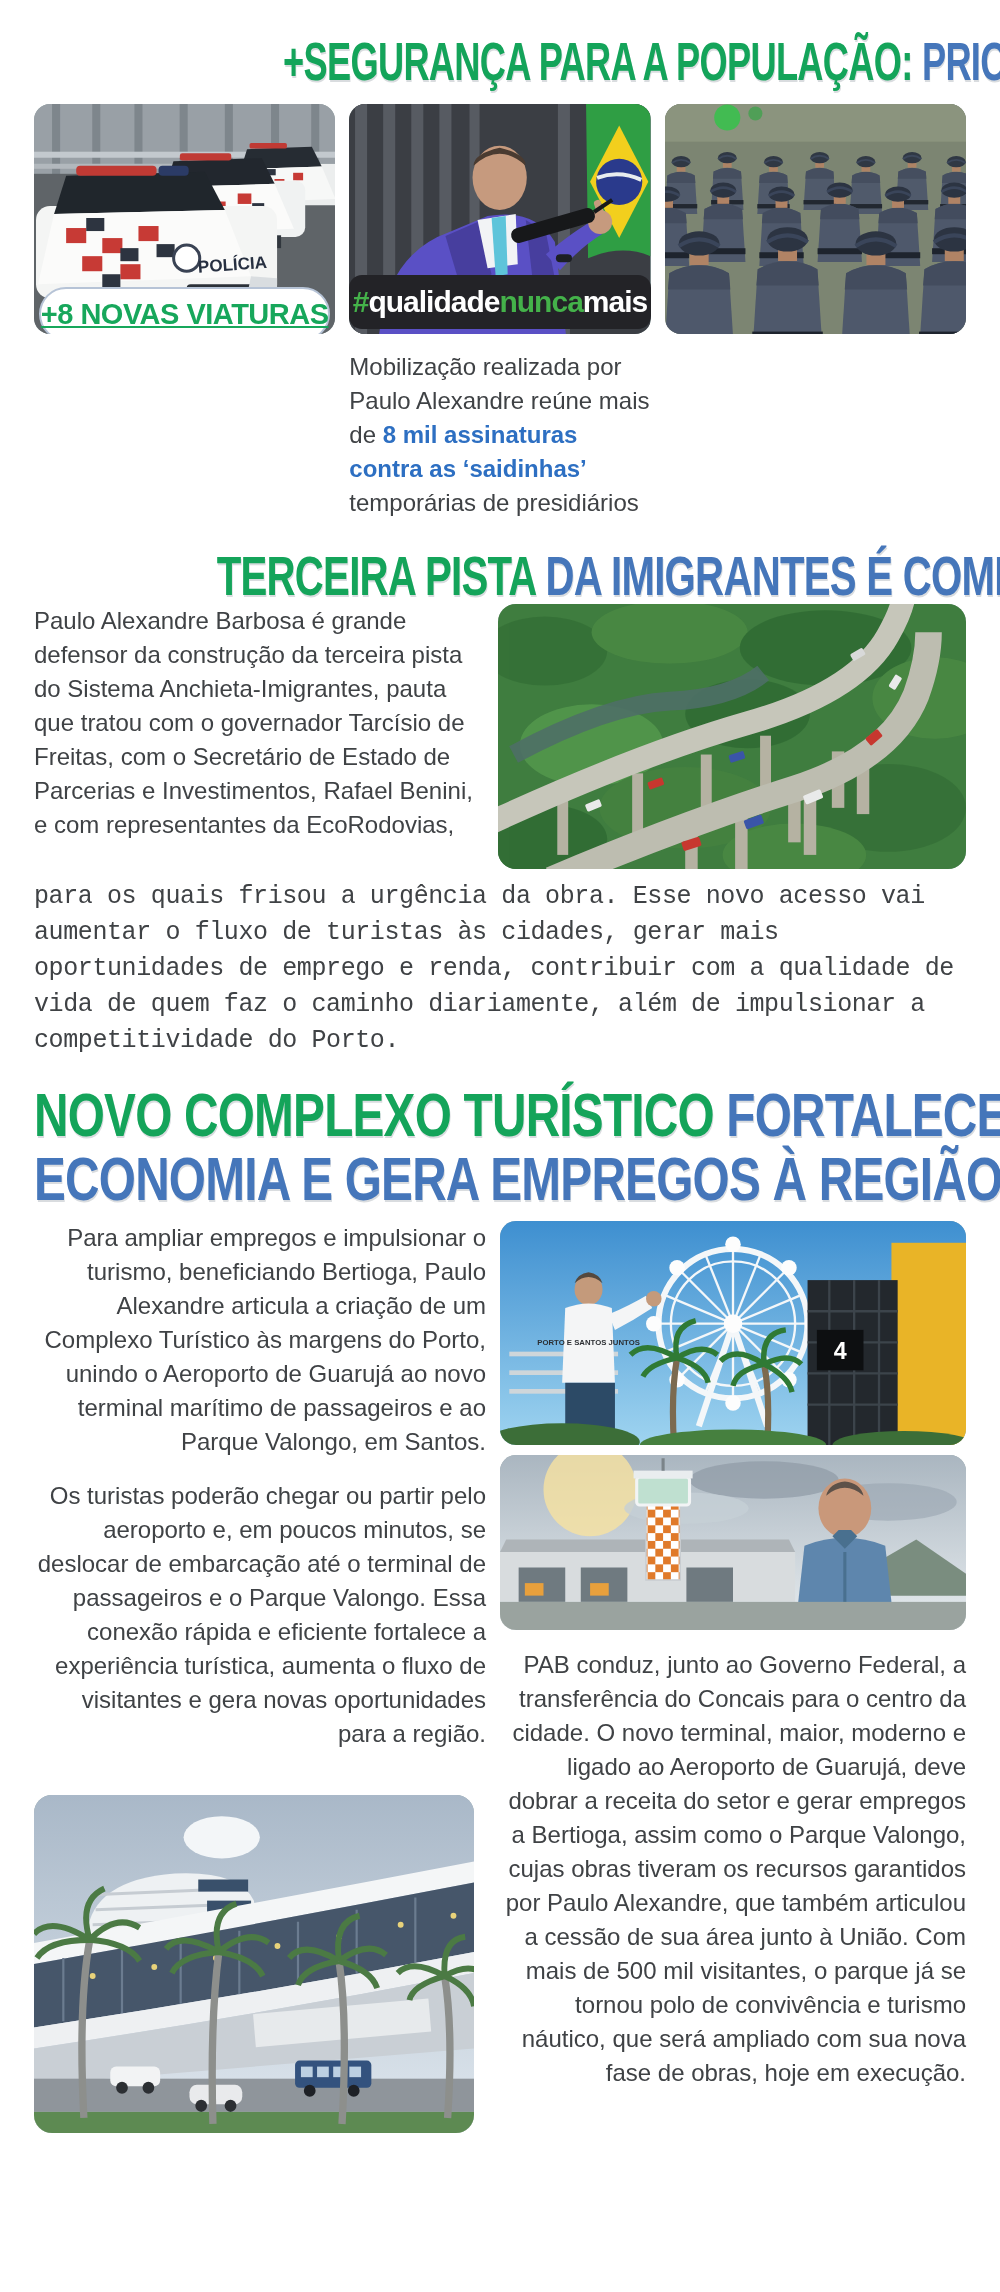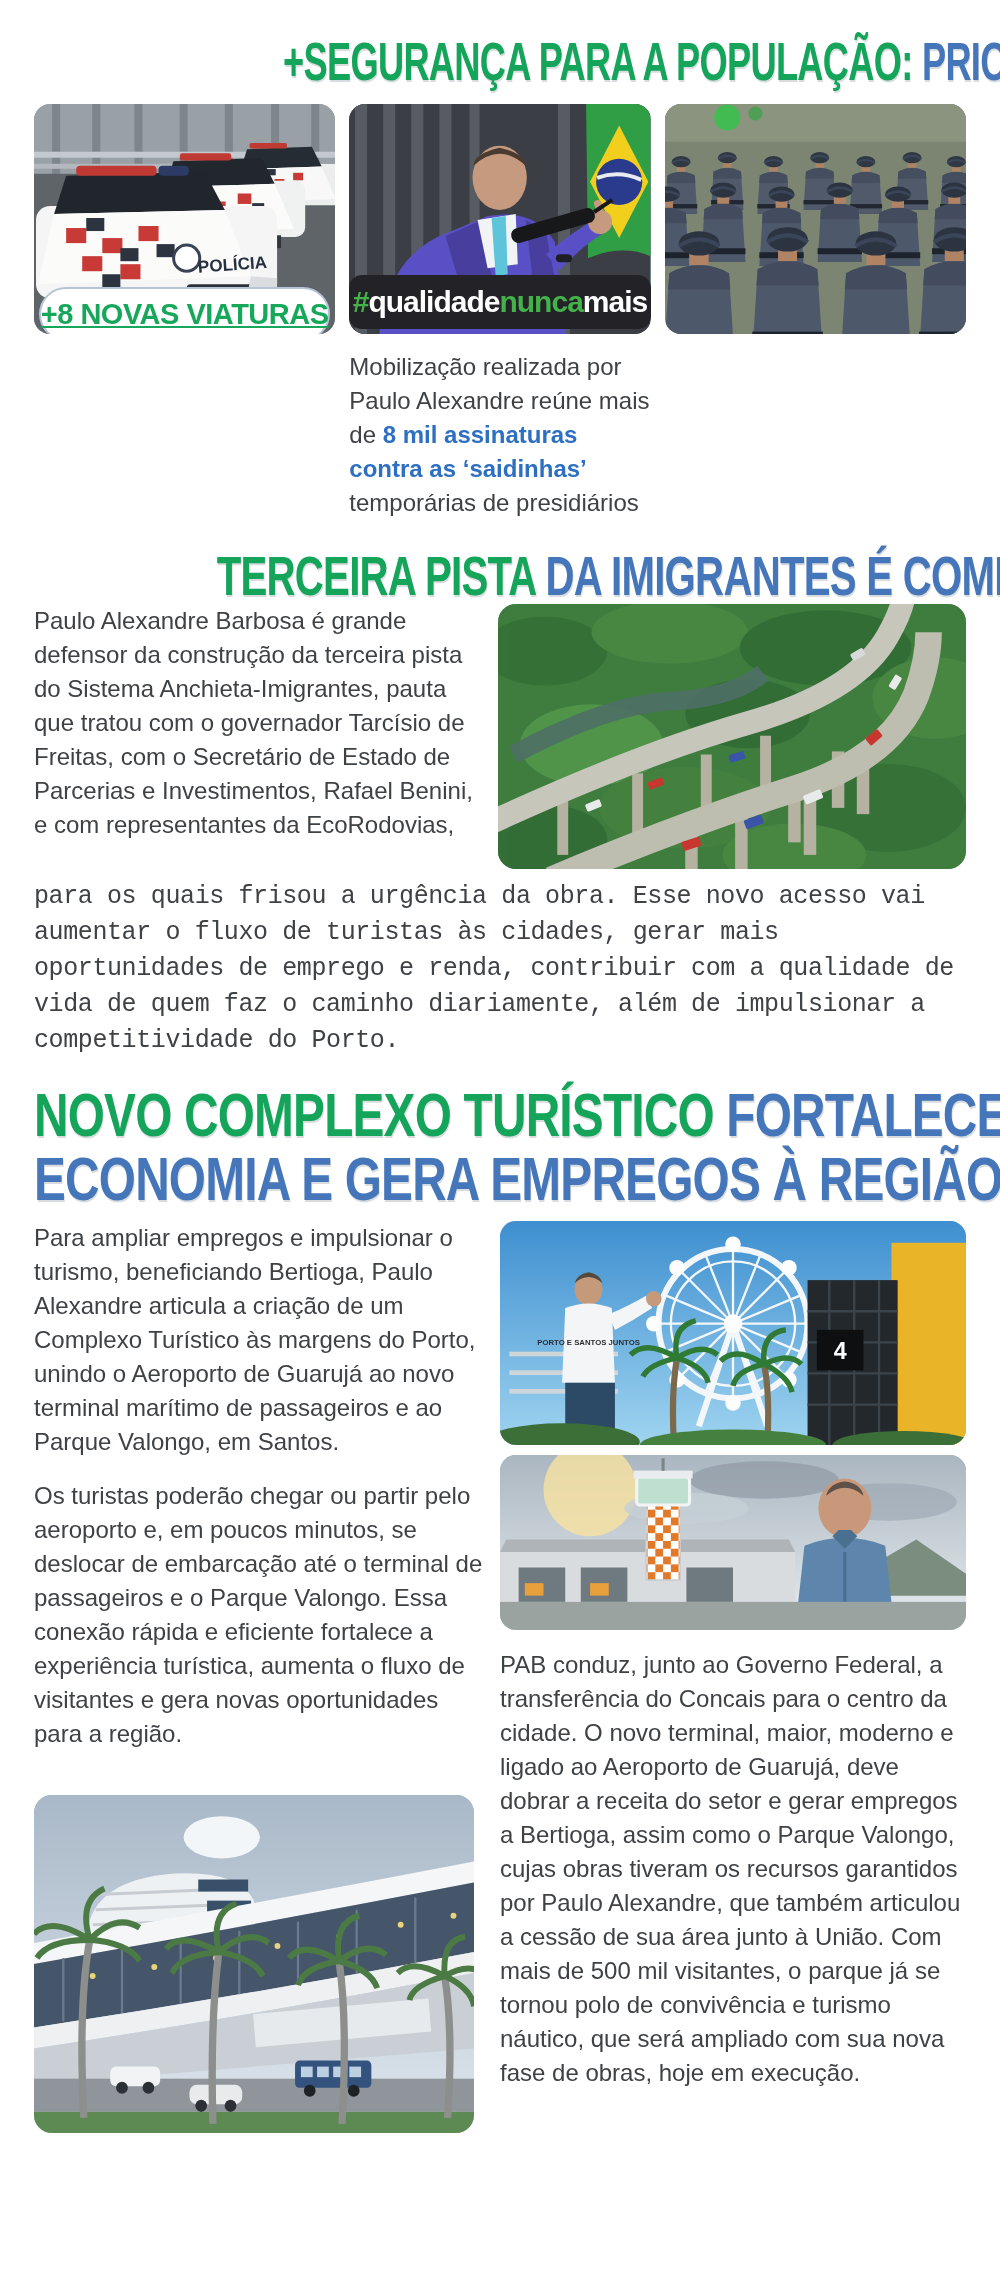--- a/index.html
+++ b/index.html
@@ -36,21 +36,21 @@
   .hi{color:#2d6fc2;font-weight:bold;}
 
   .row2{display:flex;gap:14px;}
   .row2 .txtcol{flex:0 0 450px;font-size:24px;line-height:34px;}
   .ph-highway{flex:0 0 468px;height:265px;border-radius:18px;}
   .fullpara{margin-top:10px;font-size:25px;line-height:36px;letter-spacing:-.4px;font-family:Liberation Mono, monospace;}
 
   .row3{display:flex;gap:14px;margin-top:14px;}
   .col-l{flex:0 0 452px;font-size:24px;line-height:34px;}
   .col-r{flex:0 0 466px;font-size:24px;line-height:34px;}
-  .col-l p,.col-r p{margin:0;}
+  .col-l p,.col-r p{margin:0;text-align:right;}
   .col-l .p2{margin-top:20px;}
   .ph-wheel{height:224px;border-radius:16px;}
   .ph-airport{height:175px;border-radius:16px;margin-top:10px;}
   .col-r .rtext{margin-top:18px;}
   .ph-terminal{width:440px;height:338px;border-radius:18px;margin-top:44px;}
 </style>
 </head>
 <body>
 
 <div class="page">

